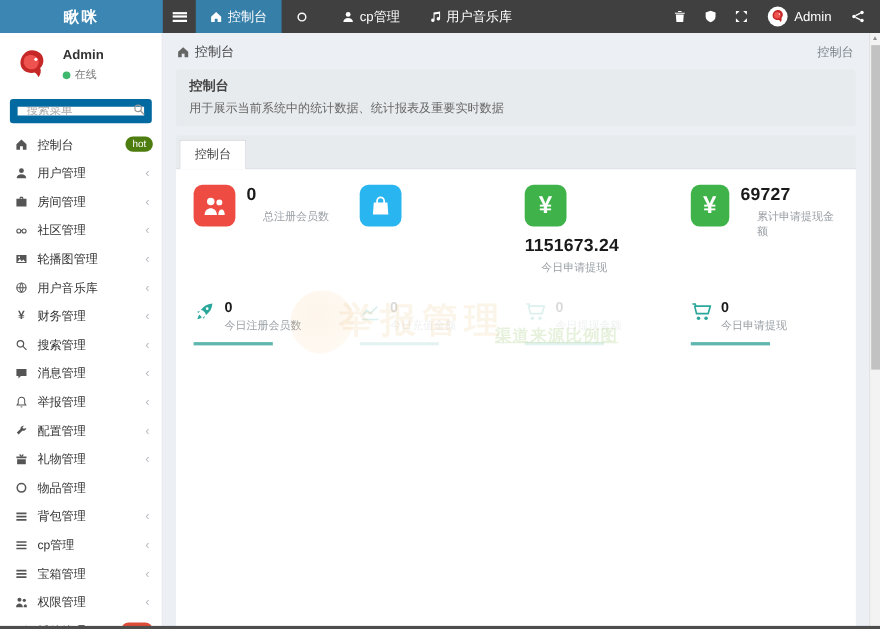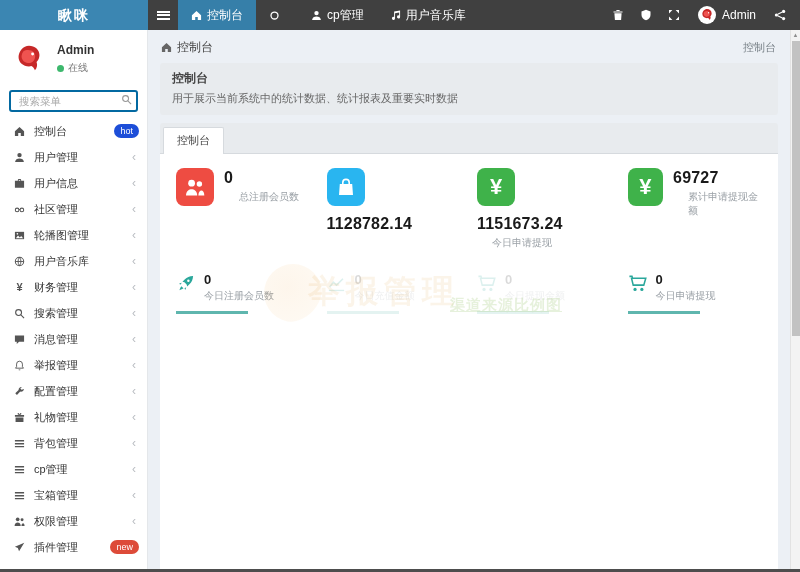--- a/index.html
+++ b/index.html
@@ -30,32 +30,32 @@
   
   .sidebar { position:absolute; top:30px; left:0; width:148px; bottom:0; background:#fff; border-right:1px solid #e4e7ea; z-index:20; }
   .user-panel { display:flex; gap:9px; padding:10px 10px 8px; }
   .side-avatar { width:38px; height:38px; border-radius:4px; background:#fff; display:flex; align-items:center; justify-content:center; }
   .side-avatar svg { width:36px; height:36px; }
   .user-meta { padding-top:3px; }
   .user-name { font-size:12px; font-weight:bold; color:#333; }
   .user-status { font-size:10px; color:#777; margin-top:4px; display:flex; align-items:center; gap:4px; }
   .dot { width:7px; height:7px; border-radius:50%; background:#3db86d; }
   .side-search { margin:4px 9px 6px; position:relative; }
-  .side-search input { width:100%; height:22px; border:2px solid #0369a1; border-radius:3px; font-size:10.5px; padding:0 22px 0 8px; color:#555; outline:none; font-family:inherit; background:#fff; }
+  .side-search input { width:100%; height:22px; border:7px solid #0369a1; border-radius:3px; font-size:10.5px; padding:0 22px 0 8px; color:#555; outline:none; font-family:inherit; background:#fff; }
   .side-search input::placeholder { color:#aaa; }
   .search-btn { position:absolute; right:6px; top:4px; color:#999; cursor:pointer; }
   .search-btn svg { width:11px; height:11px; }
   .menu { list-style:none; margin-top:2px; }
   .menu li { height:26px; display:flex; align-items:center; gap:8px; padding:0 8px 0 13px; font-size:11px; color:#333; cursor:pointer; }
   .mi-icon { width:13px; color:#555; display:flex; justify-content:center; }
   .mi-icon svg { width:11px; height:11px; }
   .yen-glyph { font-weight:bold; font-size:11px; line-height:1; }
   .chev { margin-left:auto; color:#b9bdc2; font-size:12px; line-height:1; padding-right:3px; }
   .badge { margin-left:auto; color:#fff; font-size:9px; line-height:1; padding:2.5px 6px; border-radius:8px; }
-  .badge.hot { background:#1d4ed8; }
+  .badge.hot { background:#4d7c0f; }
   .badge.new { background:#dd4b39; }
 
   
   .main { position:absolute; top:30px; left:148px; right:0; bottom:0; background:#ecf0f5; }
   .content-header { display:flex; justify-content:space-between; align-items:center; padding:9px 24px 7px 13px; }
   .bc-left { display:flex; align-items:center; gap:5px; font-size:12px; color:#444; }
   .bc-left svg { width:11px; height:11px; color:#666; }
   .bc-right { font-size:11px; color:#788087; cursor:pointer; }
   .callout { margin:0 22px 8px 12px; background:#e8ebee; border-radius:3px; padding:7px 12px 9px; }
   .callout-title { font-size:12px; font-weight:bold; color:#444; }
@@ -232,21 +232,21 @@
         </span>
         <span class="mi-label">用户管理</span>
         <span class="chev">‹</span>
       </li>
       <li>
         <span class="mi-icon">
           <svg viewBox="0 0 12 12">
             <path d="M4.2 3V2.2C4.2 1.5 4.7 1 5.4 1h1.2c.7 0 1.2.5 1.2 1.2V3H11v7.5H1V3ZM5.2 3h1.6V2.1H5.2Z"></path>
           </svg>
         </span>
-        <span class="mi-label">用户信息</span>
+        <span class="mi-label">房间管理</span>
         <span class="chev">‹</span>
       </li>
       <li>
         <span class="mi-icon">
           <svg viewBox="0 0 12 12">
             <circle cx="3.4" cy="6.5" r="2" fill="none" stroke="currentColor" stroke-width="1.1"></circle>
             <circle cx="8.6" cy="6.5" r="2" fill="none" stroke="currentColor" stroke-width="1.1"></circle>
             <path d="M5.4 6h1.2" stroke="currentColor" stroke-width="1"></path>
           </svg>
         </span>
@@ -320,20 +320,28 @@
         <span class="chev">‹</span>
       </li>
       <li>
         <span class="mi-icon">
           <svg viewBox="0 0 12 12">
             <path d="M1 3.2h10v1.9H1Zm.7 2.7h8.6V11H1.7ZM6 3.2C4.2 3.2 3.3 1.4 4.4 1c.9-.3 1.6 1 1.6 2.2 0-1.2.7-2.5 1.6-2.2 1.1.4.2 2.2-1.6 2.2Z"></path>
           </svg>
         </span>
         <span class="mi-label">礼物管理</span>
         <span class="chev">‹</span>
+      </li>
+      <li>
+        <span class="mi-icon">
+          <svg viewBox="0 0 12 12">
+            <circle cx="6" cy="6" r="4.2" fill="none" stroke="currentColor" stroke-width="1.5"></circle>
+          </svg>
+        </span>
+        <span class="mi-label">物品管理</span>
       </li>
       <li>
         <span class="mi-icon">
           <svg viewBox="0 0 12 12">
             <path d="M1 2.2h10v1.6H1Zm0 3.2h10V7H1Zm0 3.2h10v1.6H1Z"></path>
           </svg>
         </span>
         <span class="mi-label">背包管理</span>
         <span class="chev">‹</span>
       </li>
@@ -422,21 +430,20 @@
       </div>
       <div class="stat-card stack-layout">
         <span class="icon-box" style="background: rgb(41, 181, 240);">
             <span>
               <svg viewBox="0 0 20 20">
                 <path d="M6 7V5.6a4 4 0 0 1 8 0V7h2.2l.8 11H3L3.8 7Zm1.6 0h4.8V5.6a2.4 2.4 0 0 0-4.8 0Z"></path>
               </svg>
             </span>
           </span>
         <span class="texts" style="display:block">
-          <div class="stat-value">1128782.14</div>
         </span>
       </div>
       <div class="stat-card stack-layout">
         <span class="icon-box" style="background: rgb(63, 178, 74);">
             <span class="yen-big">¥</span>
           </span>
         <span class="texts" style="display:block">
           <div class="stat-value">1151673.24</div>
           <div class="stat-label">今日申请提现</div>
         </span>

